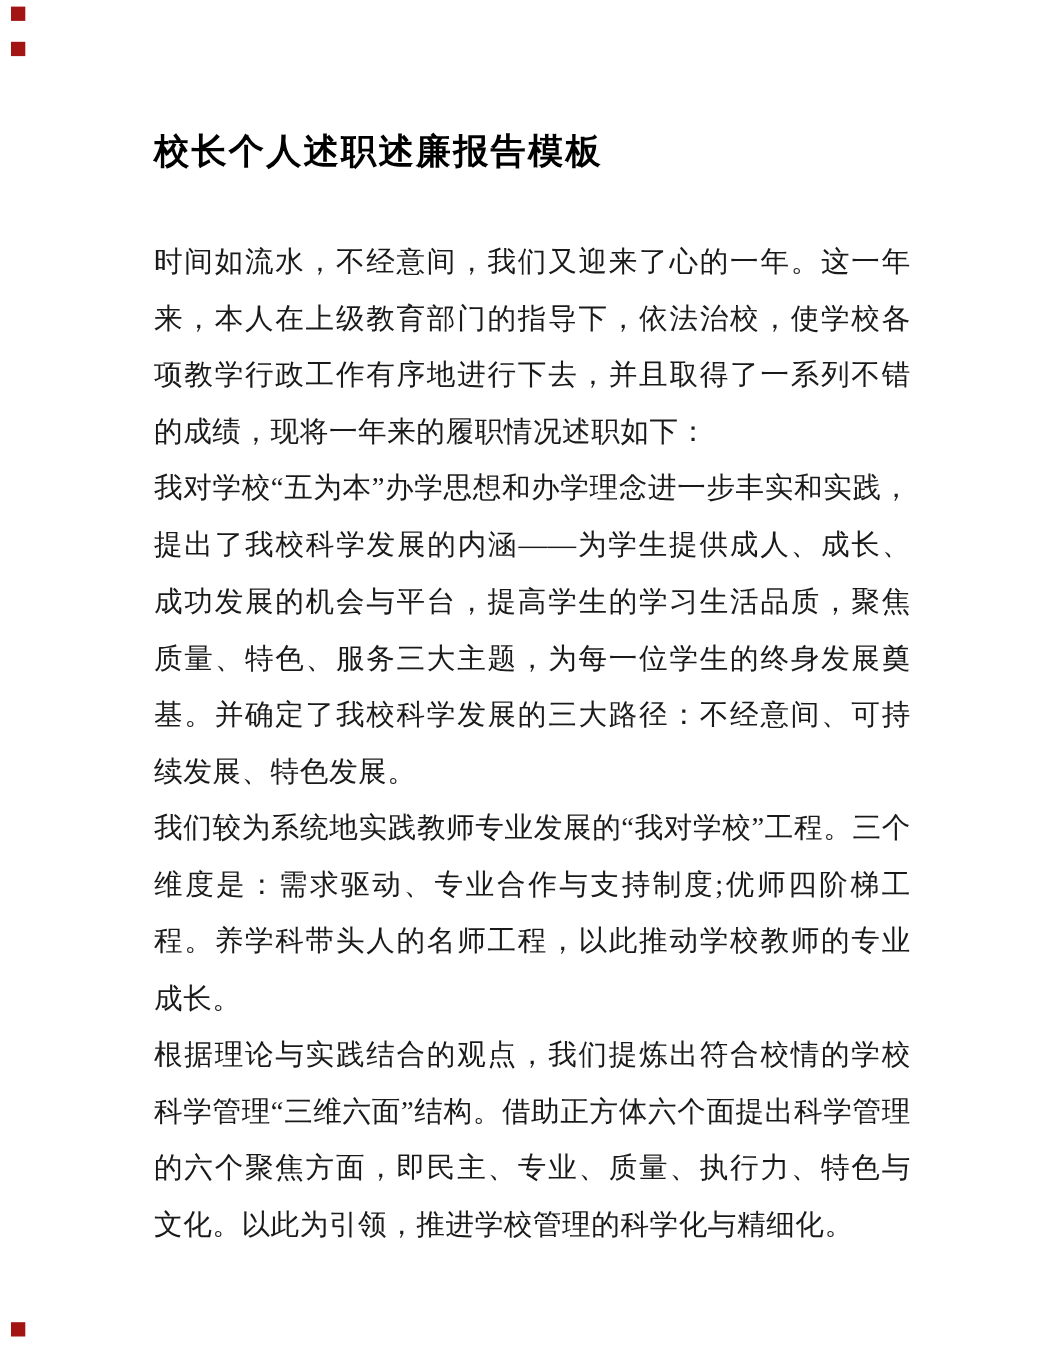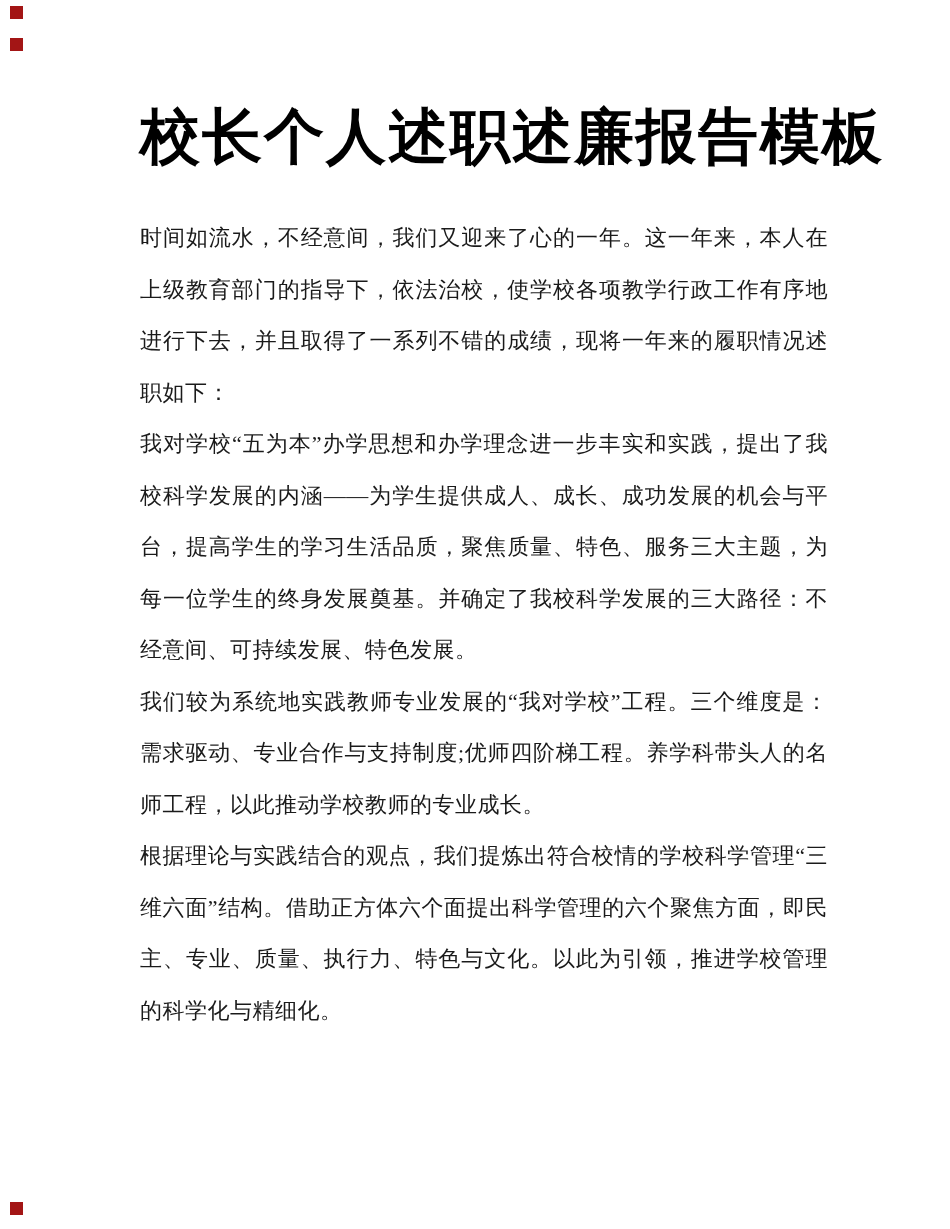--- a/index.html
+++ b/index.html
@@ -25,30 +25,30 @@
   .marker-top-2 { left: 10px; top: 38px; }
   .marker-bottom { left: 10px; top: 1202px; }
   .content {
     position: absolute;
     left: 140px;
     top: 104px;
     width: 688px;
   }
   .doc-title {
     margin: 0 0 42px 0;
-    font-size: 60px;
+    font-size: 32px;
     line-height: 66px;
     font-weight: bold;
     letter-spacing: 2px;
     color: #000000;
     white-space: nowrap;
   }
   .doc-paragraph {
     margin: 0;
-    font-size: 22px;
+    font-size: 26px;
     line-height: 51.5px;
     color: #1a1a1a;
     text-align: justify;
     text-justify: inter-ideograph;
     letter-spacing: 0.5px;
     word-break: break-all;
   }
 </style>
 </head>
 <body>

